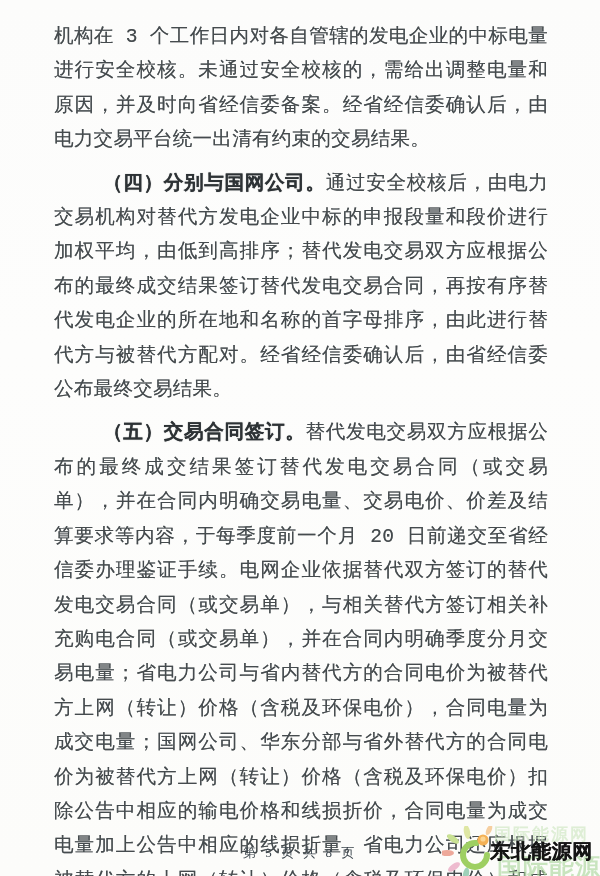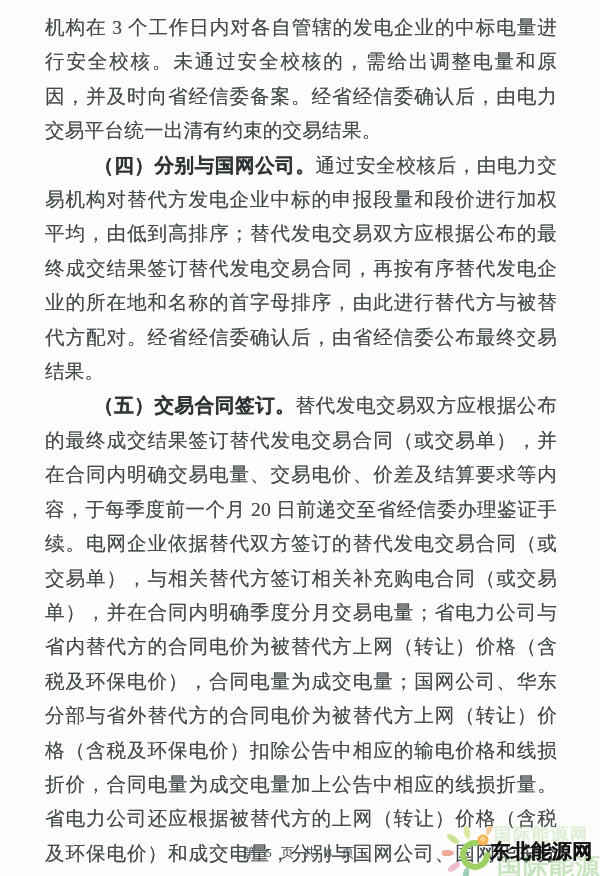--- a/index.html
+++ b/index.html
@@ -20,21 +20,21 @@
     top: 11px; left: 45px;
     width: 512px;
     font-size: 19.6px;
     line-height: 34.4px;
     color: #454b4e;
     text-align: justify;
     text-justify: inter-ideograph;
     letter-spacing: 0.2px;
     text-shadow: 0 0 0.5px rgba(72,78,82,0.65);
   }
-  .para { margin: 0; text-indent: 2.5em; }
+  .para { margin: 9px; text-indent: 2.5em; font-family: Liberation Mono, monospace; }
   .para.flush { text-indent: 0; }
   .lead {
     font-weight: 700;
     color: #2d3235;
     text-shadow: 0 0 0.7px rgba(40,45,48,0.9);
   }
   .footer {
     position: absolute;
     left: 0; right: 0;
     bottom: 14px;

